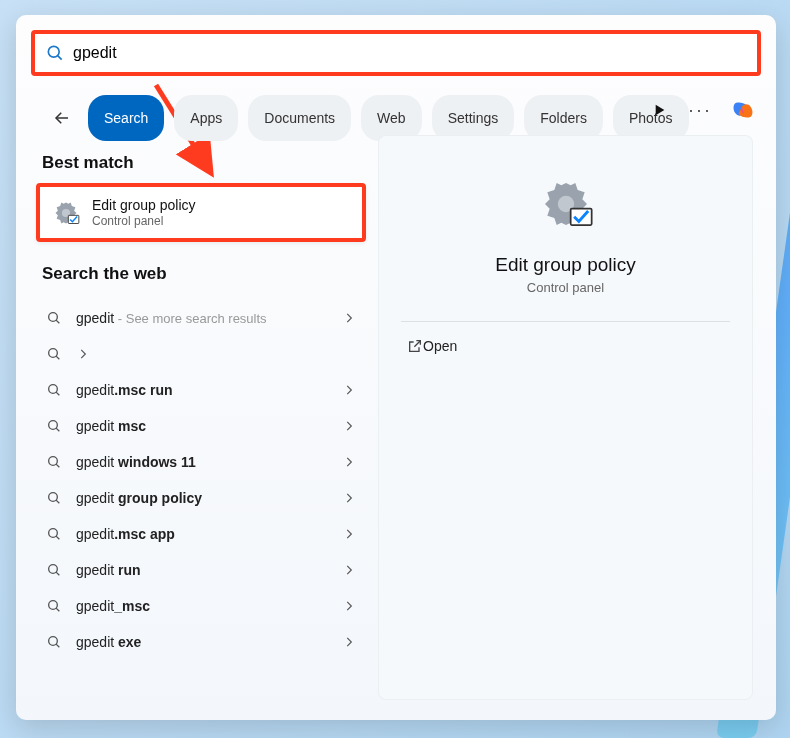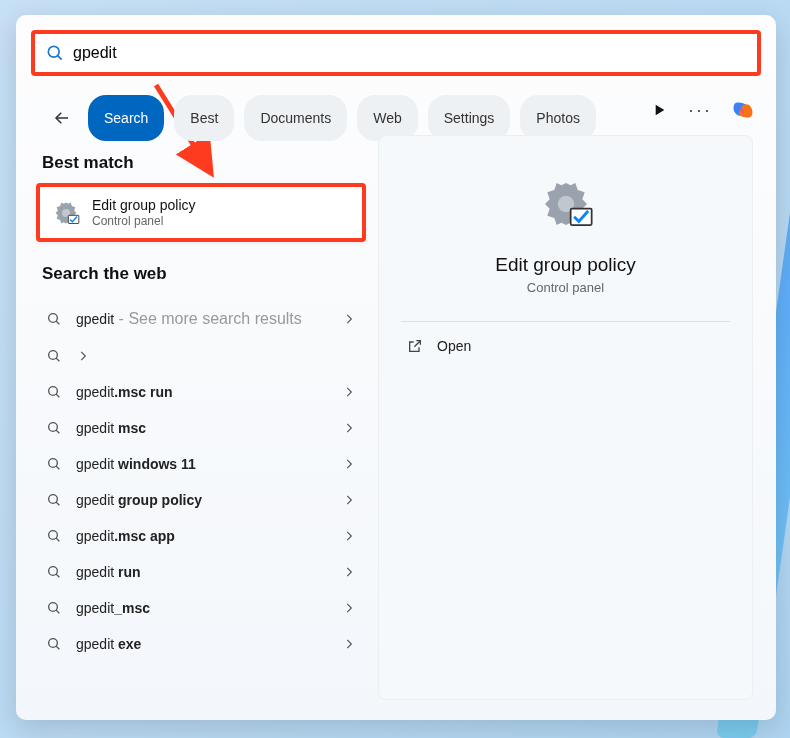--- a/index.html
+++ b/index.html
@@ -22,28 +22,28 @@
 .section-title { font-size: 17px; font-weight: 600; color: #111; padding: 8px 6px 10px 6px; }
 .best-match { border: 4px solid #ff3b1f; border-radius: 4px; background: #fff; display: flex; align-items: center; padding: 10px 12px; gap: 12px; cursor: pointer; box-shadow: 0 2px 4px rgba(0,0,0,0.06); }
 .bm-icon { width: 28px; height: 28px; flex-shrink: 0; }
 .bm-text .t1 { font-size: 14px; color: #111; font-weight: 500; }
 .bm-text .t2 { font-size: 12px; color: #666; margin-top: 1px; }
 .web-list { margin-top: 6px; }
 .web-item { display: flex; align-items: center; padding: 10px 10px; gap: 14px; cursor: pointer; border-radius: 4px; }
 .web-item .mag2 { color: #555; flex-shrink: 0; }
 .web-item .label { flex: 1; font-size: 14px; color: #222; white-space: nowrap; overflow: hidden; text-overflow: ellipsis; }
 .web-item .label .strong { font-weight: 600; }
-.web-item .label .sub { color: #999; font-size: 16px; }
+.web-item .label .sub { color: #999; font-size: 13px; }
 .web-item .chev { color: #555; flex-shrink: 0; }
 .right-col { position: absolute; left: 362px; top: 120px; width: 375px; height: 565px; background: #f6f9fc; border-radius: 8px; border: 1px solid rgba(0,0,0,0.04); padding-top: 40px; text-align: center; }
 .right-col .big-icon { width: 56px; height: 56px; margin: 0 auto; }
 .right-col .big-title { font-size: 19px; color: #111; margin-top: 18px; font-weight: 500; }
 .right-col .big-sub { font-size: 13px; color: #666; margin-top: 4px; }
 .right-col hr { border: none; border-top: 1px solid rgba(0,0,0,0.1); margin: 26px 22px 0 22px; }
-.right-col .open-row { display: flex; align-items: center; gap: 14px; padding: 16px 28px; cursor: pointer; font-size: 14px; color: #222; text-align: left; }
+.right-col .open-row { display: flex; align-items: center; padding: 16px 28px; cursor: pointer; font-size: 14px; color: #222; text-align: left; }
 .right-col .open-row .oico { color: #444; }
 </style>
 </head>
 <body>
 
 <div class="edge-deco"></div>
 
 <div class="panel">
 
   <div class="searchbox-wrap">
@@ -64,24 +64,25 @@
   </svg>
 
   <div class="tabrow">
     <div class="backbtn">
       <svg width="18" height="18" viewBox="0 0 24 24" fill="none" stroke="currentColor" stroke-width="2">
           <line x1="20" y1="12" x2="5" y2="12"></line>
           <polyline points="11 5 4 12 11 19"></polyline>
         </svg>
     </div>
     <div class="tab active">Search</div>
-    <div class="tab">Best</div>
+    <div class="tab">Apps</div>
     <div class="tab">Documents</div>
     <div class="tab">Web</div>
     <div class="tab">Settings</div>
+    <div class="tab">Folders</div>
     <div class="tab">Photos</div>
   </div>
 
   <div class="right-actions">
     <div class="chat">
       <svg width="16" height="16" viewBox="0 0 24 24" fill="currentColor">
           <path d="M7 4 L20 12 L7 20 Z"></path>
         </svg>
     </div>
     <div class="more">···</div>

